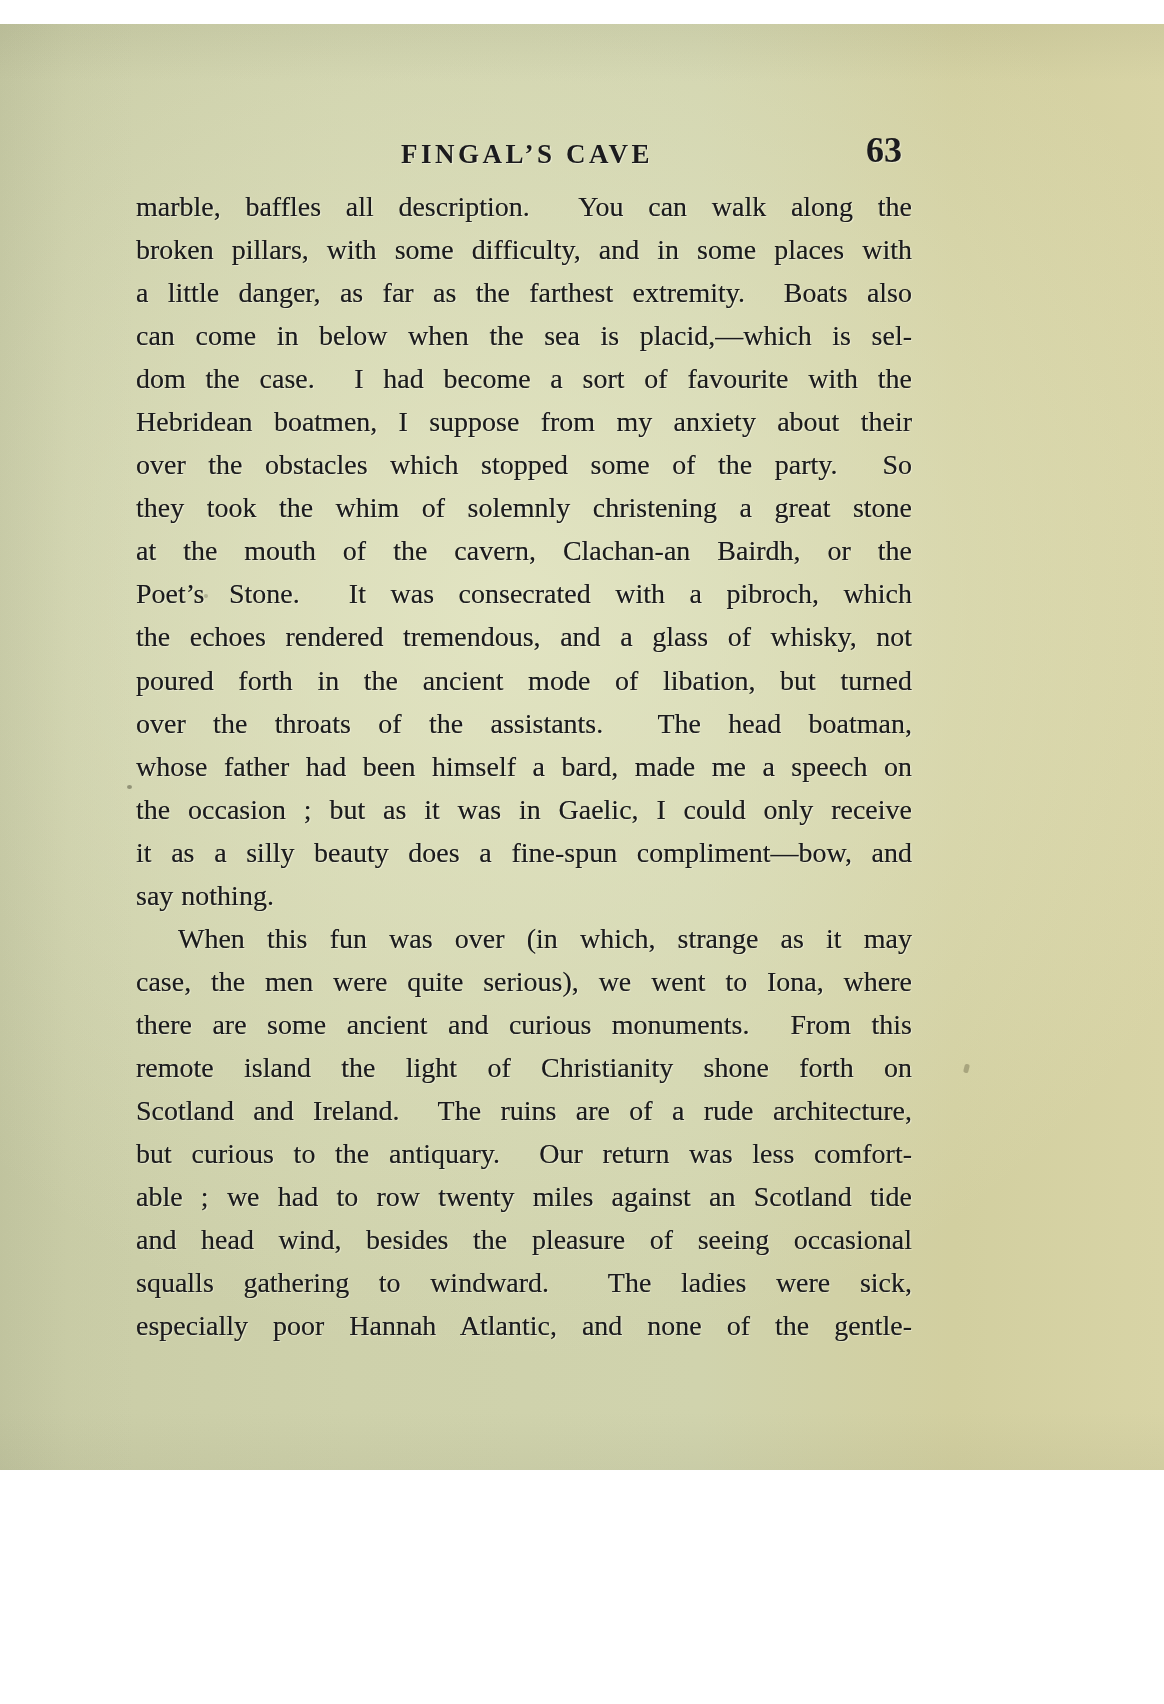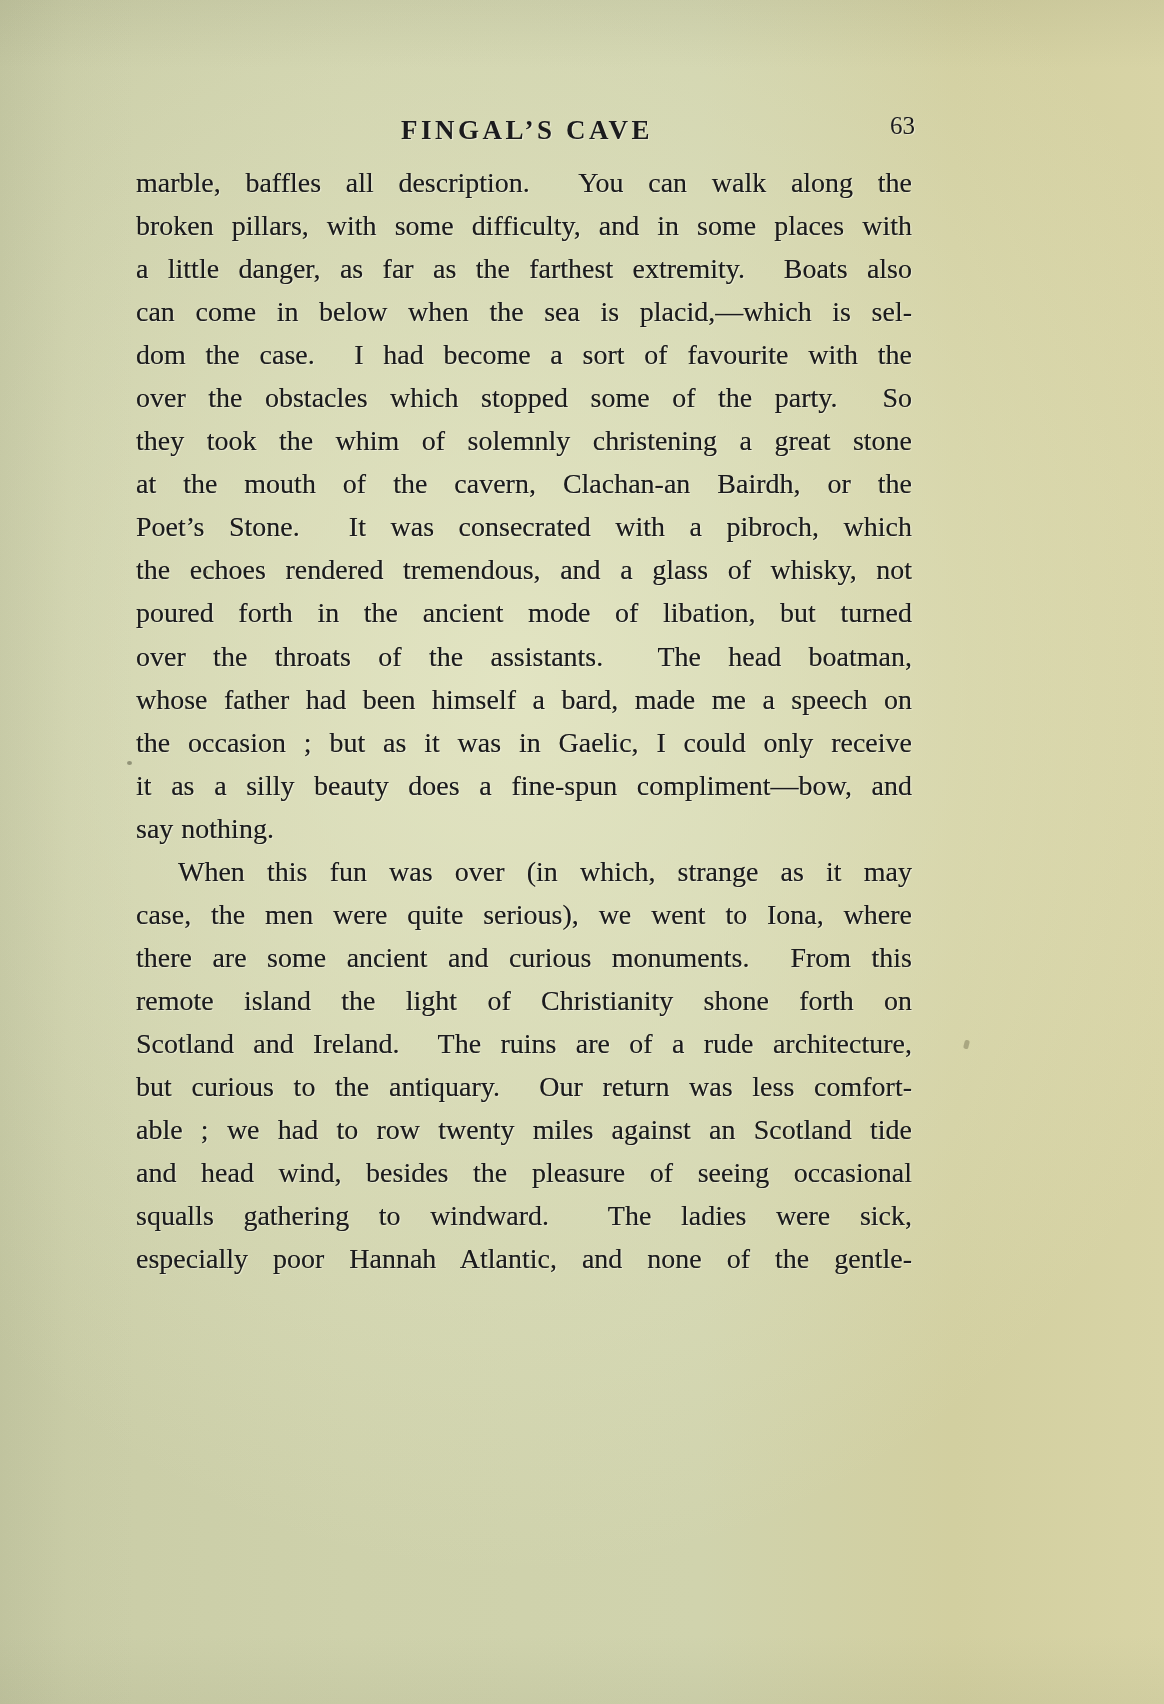--- a/index.html
+++ b/index.html
@@ -6,51 +6,53 @@
     margin: 0;
     padding: 0;
     width: 1164px;
     height: 1704px;
     overflow: hidden;
     font-family: "Liberation Serif", "DejaVu Serif", serif;
   }
   .scan {
     position: relative;
     width: 1164px;
-    height: 1704px;
+    height: 1446px;
     background-color: #ced1ab;
     background-image:
       linear-gradient(180deg, rgba(120,122,92,0.10) 0%, rgba(120,122,92,0) 4%, rgba(120,122,92,0) 96%, rgba(120,122,92,0.08) 100%),
       linear-gradient(90deg, rgba(115,120,92,0.10) 0%, rgba(115,120,92,0.02) 6%, rgba(0,0,0,0) 12%),
       radial-gradient(ellipse 95% 75% at 44% 40%, rgba(229,231,198,0.85) 0%, rgba(229,231,198,0) 70%),
       linear-gradient(90deg, #c9cca6 0%, #ced1ab 30%, #d0d3ad 60%, #d2cfa0 82%, #d8d4a6 100%);
     color: #1b1b1d;
+    margin-top: 24px;
   }
   .running-head {
     position: absolute;
     left: 136px;
     top: 106px;
     width: 782px;
     height: 48px;
     line-height: 48px;
   }
   .running-title {
     text-align: center;
     font-weight: bold;
     font-size: 27px;
     letter-spacing: 3.5px;
     text-shadow: 1.2px 1.4px 1px rgba(250,250,235,0.55);
   }
   .folio {
     position: absolute;
-    right: 3px;
+    right: 16px;
     top: -4px;
-    font-size: 25px;
+    font-size: 36px;
     line-height: 48px;
     text-shadow: 1.2px 1.4px 1px rgba(250,250,235,0.55);
+    font-weight: bold;
   }
   .text-block {
     position: absolute;
     left: 136px;
     top: 161px;
     width: 776px;
     font-size: 28px;
     line-height: 43.05px;
     word-spacing: 1px;
   }
@@ -78,20 +80,21 @@
     <div class="running-title">FINGAL’S CAVE</div>
     <div class="folio">63</div>
   </header>
 
   <main class="text-block" id="text-block">
       <div class="line">marble, baffles all description.&nbsp; You can walk along the</div>
       <div class="line">broken pillars, with some difficulty, and in some places with</div>
       <div class="line">a little danger, as far as the farthest extremity.&nbsp; Boats also</div>
       <div class="line">can come in below when the sea is placid,—which is sel-</div>
       <div class="line">dom the case.&nbsp; I had become a sort of favourite with the</div>
+      <div class="line">Hebridean boatmen, I suppose from my anxiety about their</div>
       <div class="line">over the obstacles which stopped some of the party.&nbsp; So</div>
       <div class="line">they took the whim of solemnly christening a great stone</div>
       <div class="line">at the mouth of the cavern, Clachan-an Bairdh, or the</div>
       <div class="line">Poet’s Stone.&nbsp; It was consecrated with a pibroch, which</div>
       <div class="line">the echoes rendered tremendous, and a glass of whisky, not</div>
       <div class="line">poured forth in the ancient mode of libation, but turned</div>
       <div class="line">over the throats of the assistants.&nbsp; The head boatman,</div>
       <div class="line">whose father had been himself a bard, made me a speech on</div>
       <div class="line">the occasion ; but as it was in Gaelic, I could only receive</div>
       <div class="line">it as a silly beauty does a fine-spun compliment—bow, and</div>

